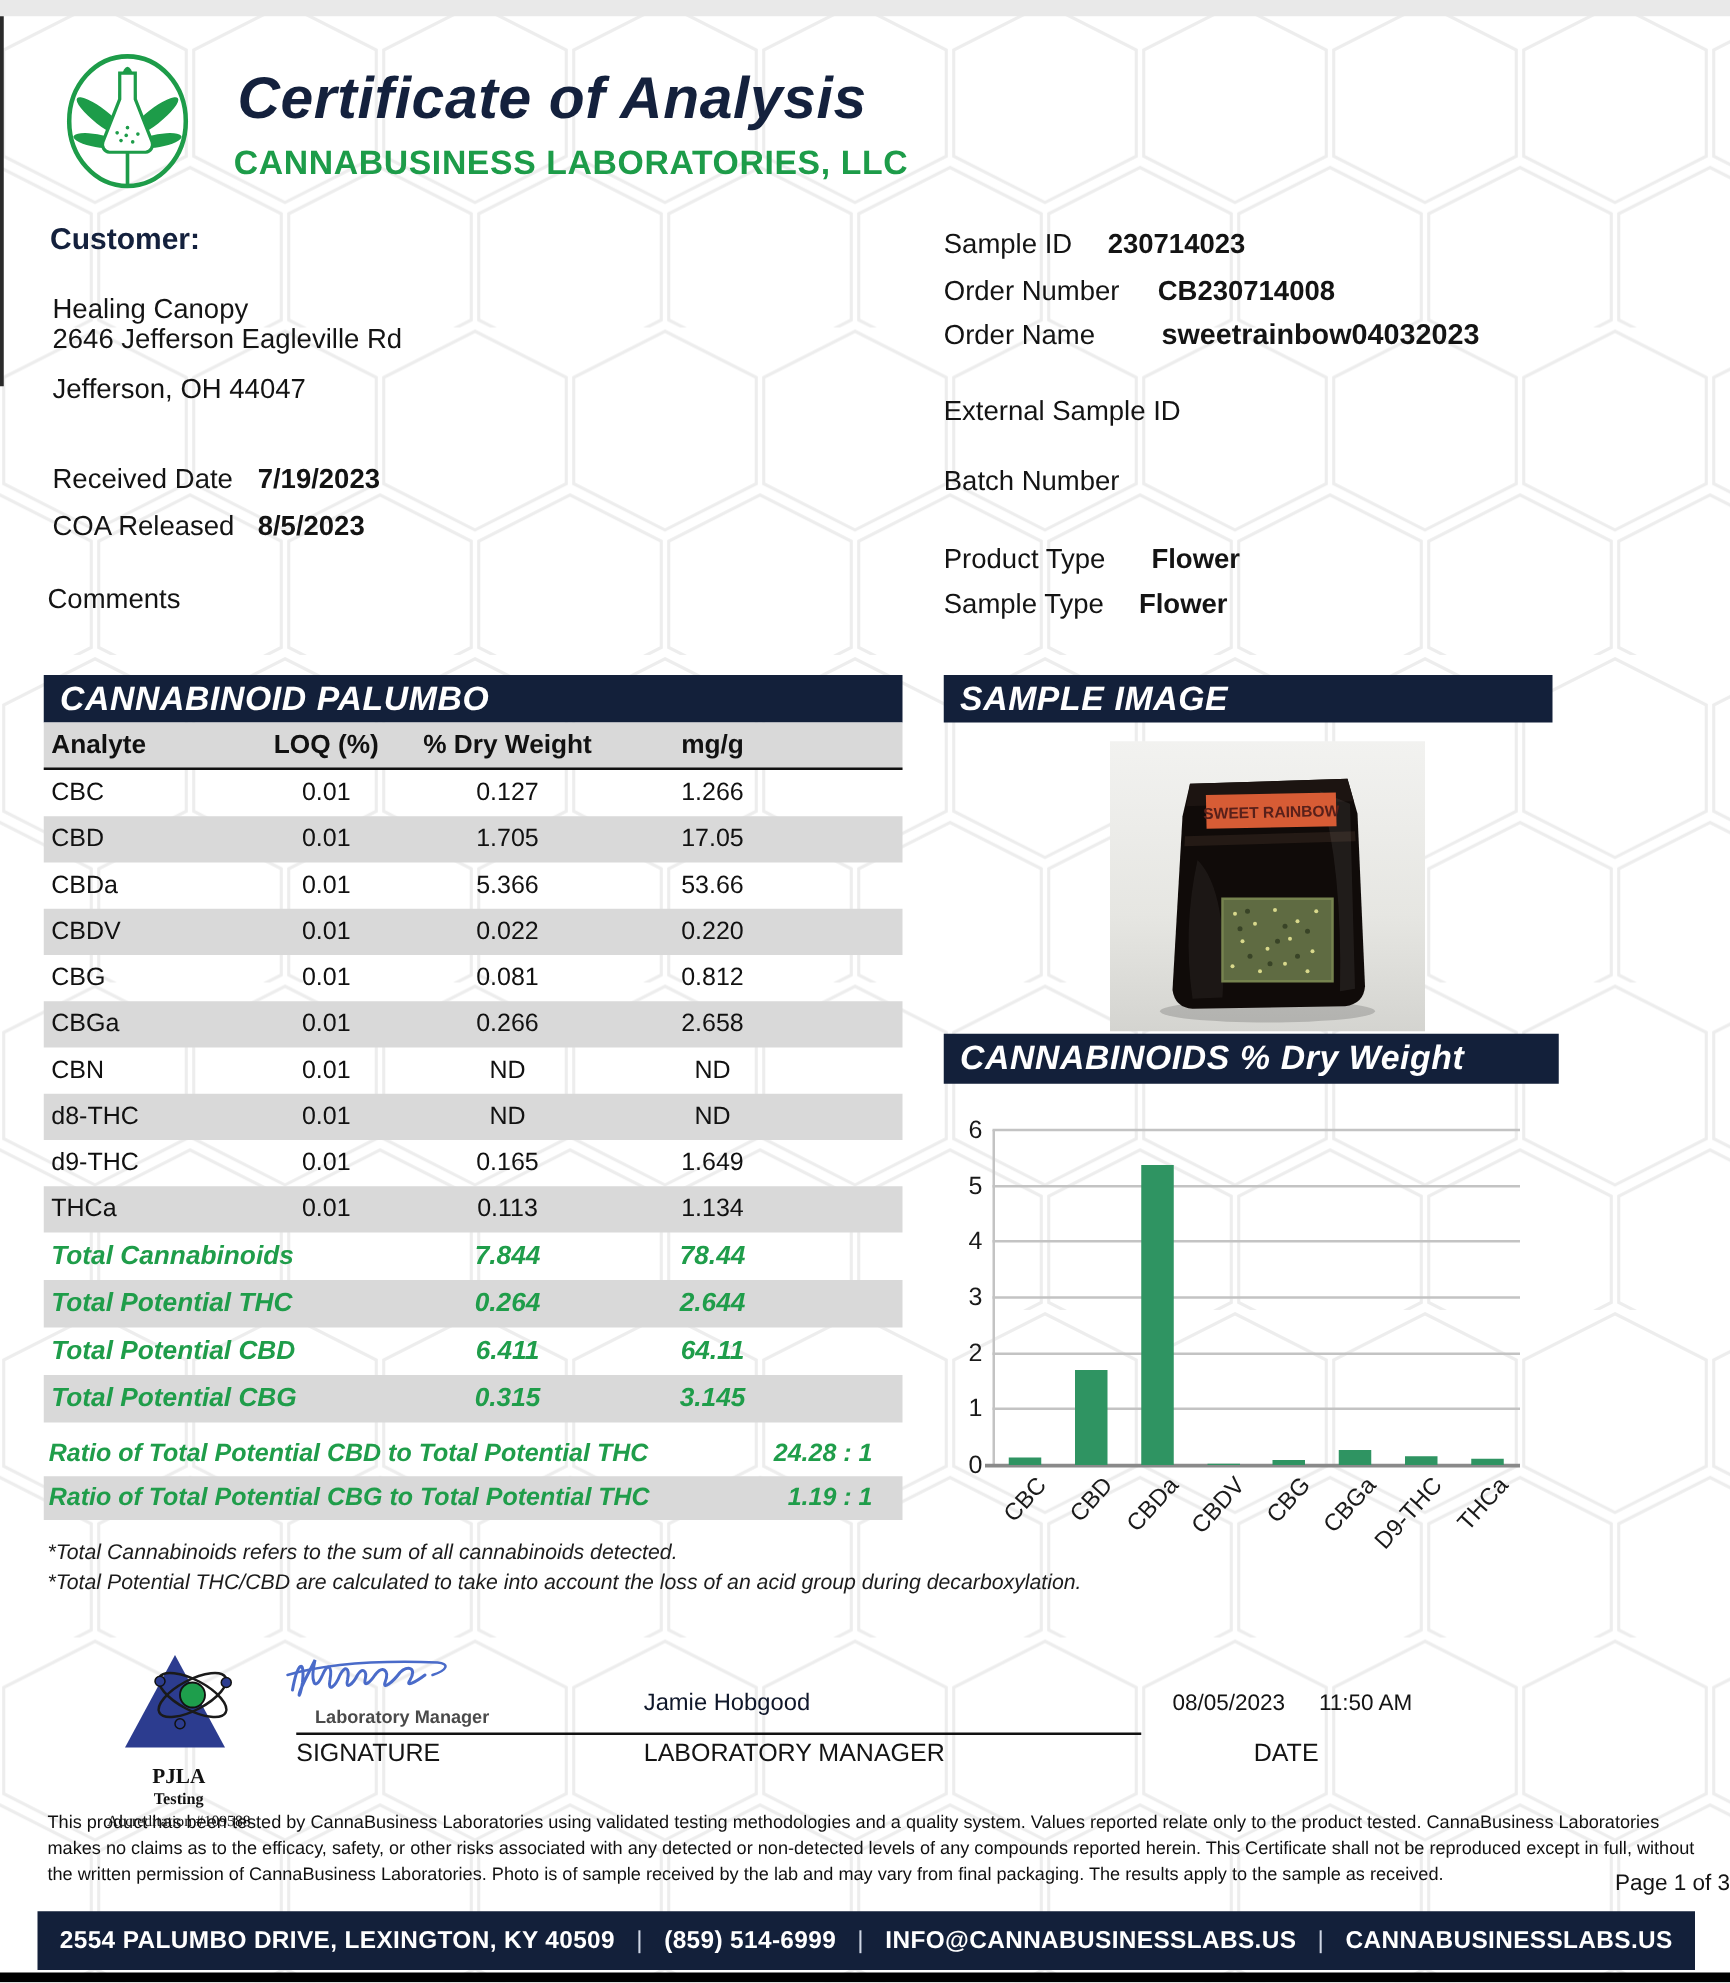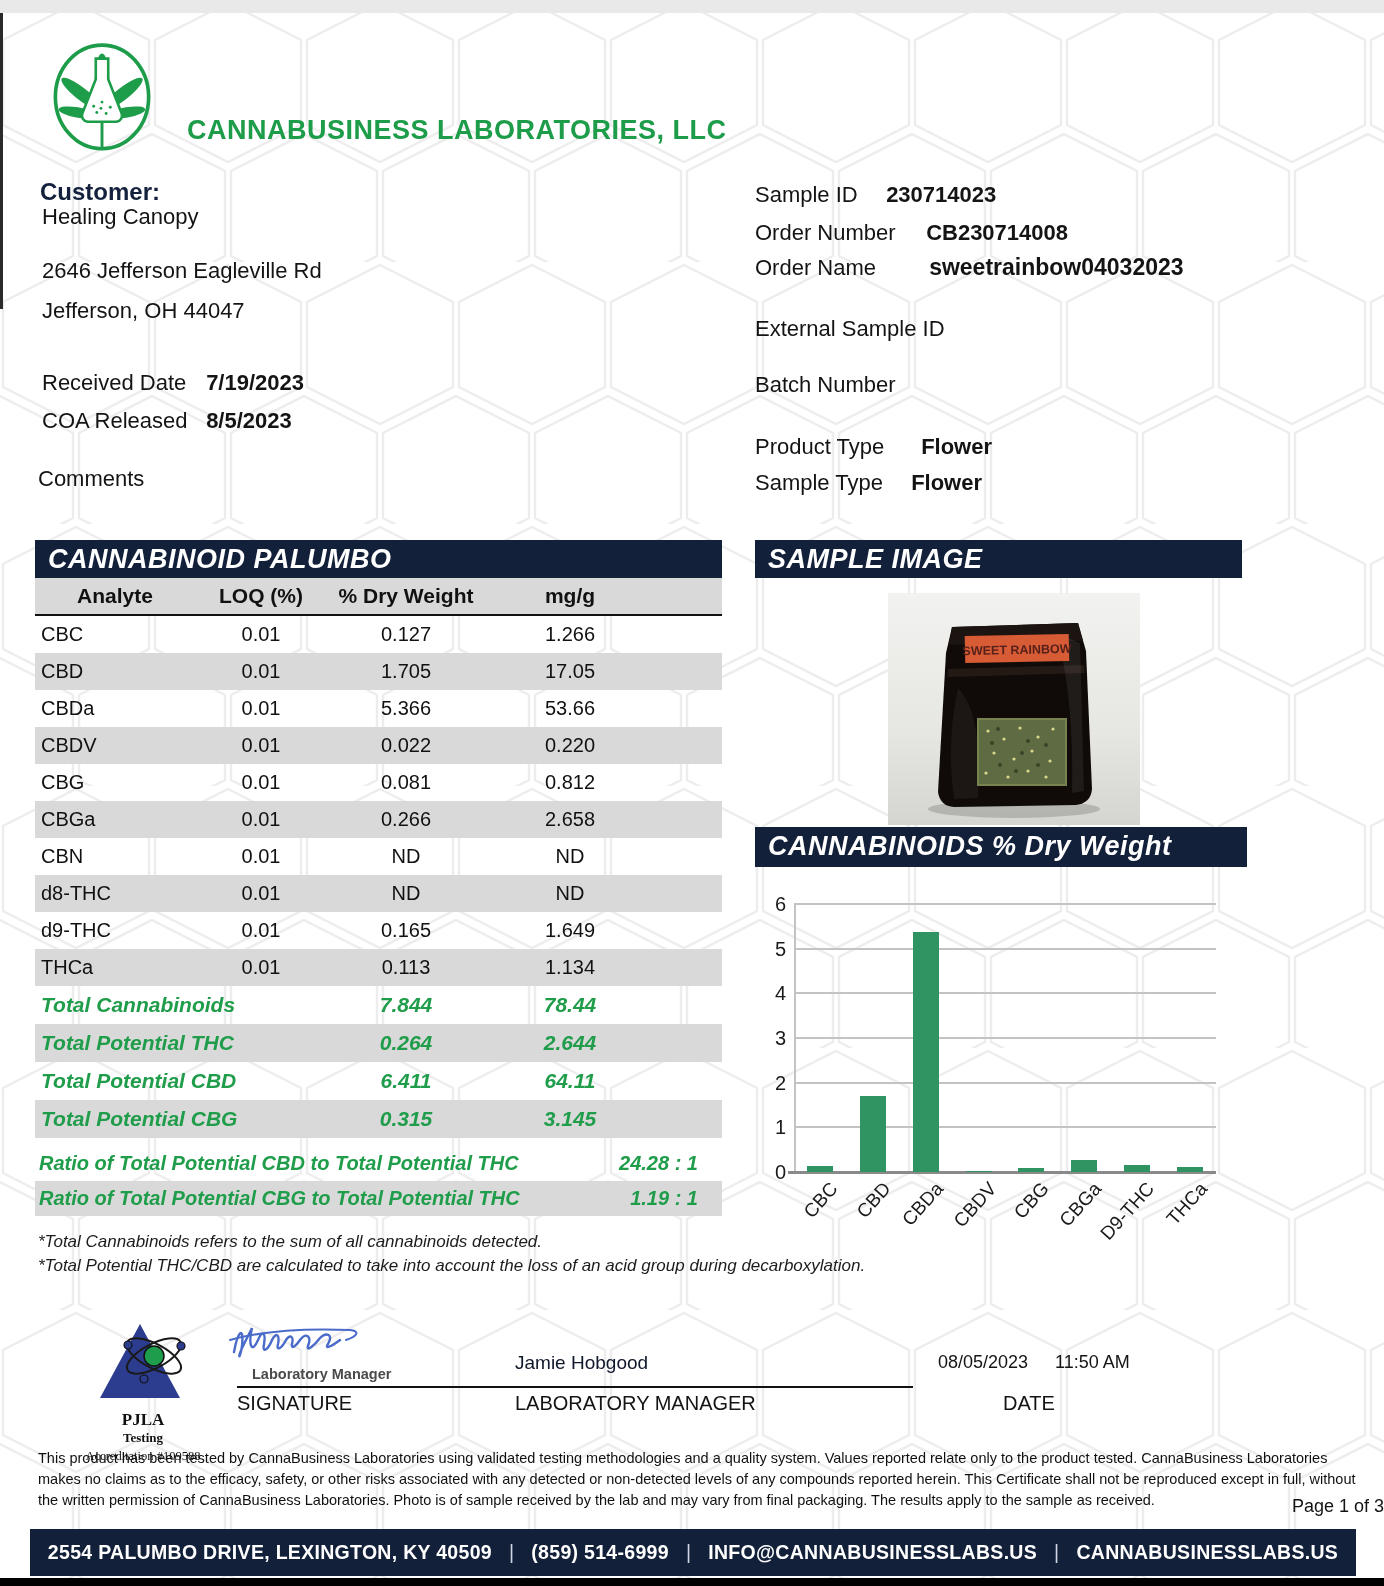--- a/index.html
+++ b/index.html
@@ -24,21 +24,21 @@
   .samp-col{left:755px;top:178px;width:600px;height:330px;}
   
   .secbar{background:#13203a;color:#fff;font-size:27px;font-weight:bold;font-style:italic;
           padding:4px 0 0 13px;letter-spacing:0.5px;box-sizing:border-box;}
   
   .tbl{left:35px;top:578px;width:687px;}
   .thead{display:grid;grid-template-columns:160px 132px 158px 170px 1fr;background:#d9d9d9;
          border-bottom:2px solid #111;height:36px;align-items:center;font-size:21px;font-weight:bold;}
   .thead div:first-child{padding-left:6px;}
   .thead div{text-align:center;}
-  .thead div:first-child{text-align:left;margin-left:36px;}
+  .thead div:first-child{text-align:left;}
   .trow{display:grid;grid-template-columns:160px 132px 158px 170px 1fr;height:37px;align-items:center;font-size:20px;}
   .trow div{text-align:center;}
   .trow div:first-child{text-align:left;padding-left:6px;}
   .tbody .trow:nth-child(even){background:#d9d9d9;}
   .totrow{display:grid;grid-template-columns:292px 158px 170px 1fr;height:38px;align-items:center;
           font-size:21px;font-weight:bold;font-style:italic;color:#1f9d4a;}
   .totrow div{text-align:center;}
   .totrow div:first-child{text-align:left;padding-left:6px;}
   .totals .totrow:nth-child(even){background:#d9d9d9;}
   .ratios{margin-top:8px;}
@@ -113,24 +113,25 @@
     <path d="M44 16 h12 v20 l13 33 a6 6 0 0 1 -5 8 h-28 a6 6 0 0 1 -5 -8 l13 -33 z" fill="#ffffff" stroke="#1d9c49" stroke-width="2.5"></path>
     <g fill="#1d9c49">
       <circle cx="42" cy="62" r="1.4"></circle>
         <circle cx="50" cy="58" r="1.4"></circle>
         <circle cx="58" cy="63" r="1.4"></circle>
       <circle cx="45" cy="68" r="1.4"></circle>
         <circle cx="54" cy="69" r="1.4"></circle>
         <circle cx="49" cy="64" r="1.4"></circle>
     </g>
   </svg>
+  <div class="z coa-title">Certificate of Analysis</div>
   <div class="z company">CANNABUSINESS LABORATORIES, LLC</div>
 
   <div class="z cust-head">Customer:</div>
-  <div class="z cust-line" style="left:42px;top:204px">Healing Canopy</div>
+  <div class="z cust-line" style="left:42px;top:234px">Healing Canopy</div>
   <div class="z cust-line" style="left:42px;top:258px">2646 Jefferson Eagleville Rd</div>
   <div class="z cust-line" style="left:42px;top:298px">Jefferson, OH  44047</div>
 
   <div class="z lbl-row" style="left:42px;top:370px">
     <span class="lab" style="width:158px">Received Date</span>
     <span class="bold">7/19/2023</span>
   </div>
   <div class="z lbl-row" style="left:42px;top:408px">
     <span class="lab" style="width:158px">COA Released</span>
     <span class="bold">8/5/2023</span>

